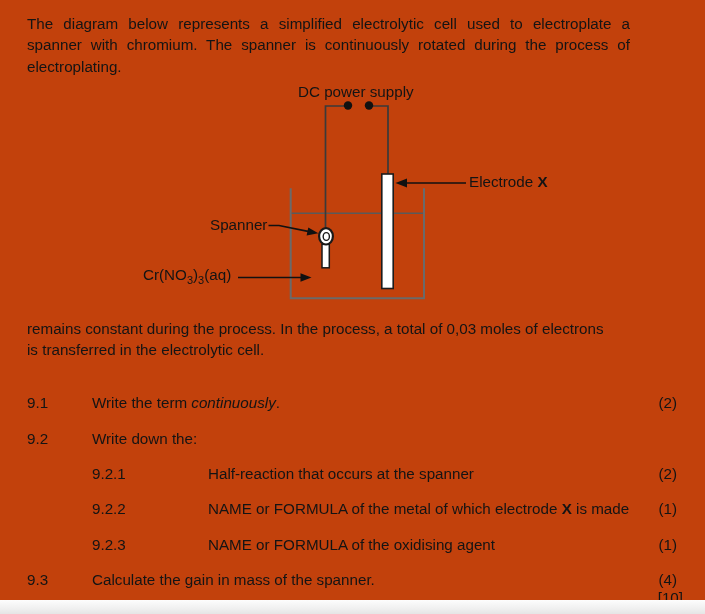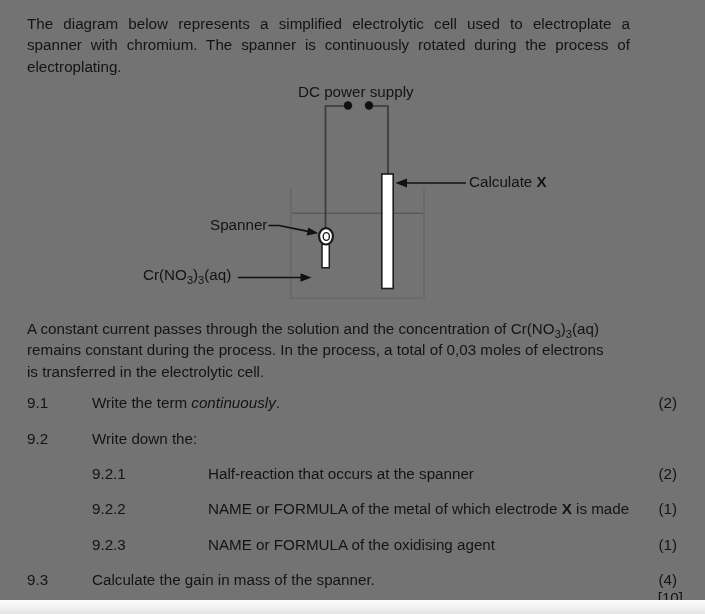--- a/index.html
+++ b/index.html
@@ -1,19 +1,19 @@
 <!DOCTYPE html>
 <html><head>
 <meta charset="utf-8">
 <style>
   html,body{margin:0;padding:0;background:#ffffff;}
   .page{
     position:relative;
     width:705px;height:614px;
-    background:#737373;
+    background:#c2410c;
     font-family:"Liberation Sans","DejaVu Sans",sans-serif;
     color:#141414;
     overflow:hidden;
   }
   .abs{position:absolute;}
   .para{
     font-size:15.2px;
     line-height:21.3px;
     white-space:nowrap;
   }
@@ -43,21 +43,21 @@
 
 <div class="page">
 
   <div class="abs para" style="left:27px;top:13px;width:603px;">
     <div class="jline">The diagram below represents a simplified electrolytic cell used to electroplate a</div>
     <div class="jline">spanner with chromium. The spanner is continuously rotated during the process of</div>
     <div>electroplating.</div>
   </div>
 
   <div class="abs diagram-label" style="left:298px;top:83px;">DC power supply</div>
-  <div class="abs diagram-label" style="left:469px;top:173px;"><span>Calculate </span><b>X</b></div>
+  <div class="abs diagram-label" style="left:469px;top:173px;"><span>Electrode </span><b>X</b></div>
   <div class="abs diagram-label" style="left:210px;top:216px;">Spanner</div>
   <div class="abs diagram-label" style="left:143px;top:266px;"><span>Cr(NO</span><sub>3</sub><span>)</span><sub>3</sub><span>(aq)</span></div>
 
   <svg class="abs" style="left:0;top:85px;" width="705" height="225" viewBox="0 0 705 225">
 
     <path d="M290.7 103.3 L290.7 213.3 L424 213.3 L424 103.3" fill="none" stroke="#6a6a6a" stroke-width="2"></path>
 
     <line x1="291.7" y1="128.3" x2="423" y2="128.3" stroke="#5a5a5a" stroke-width="1.5"></line>
 
     <polyline points="325.5,143 325.5,21 348,21" fill="none" stroke="#3a3a3a" stroke-width="1.7"></polyline>
@@ -76,21 +76,20 @@
     <polygon points="395.5,98 407,93.6 407,102.4" fill="#111111"></polygon>
 
     <polyline points="268.5,140.5 279,140.5 308,146.3" fill="none" stroke="#111111" stroke-width="1.7"></polyline>
     <polygon points="318.3,148.3 306.6,150.6 308.3,142.4" fill="#111111"></polygon>
 
     <line x1="238" y1="192.5" x2="303" y2="192.5" stroke="#111111" stroke-width="1.7"></line>
     <polygon points="311.5,192.5 300.5,188.3 300.5,196.7" fill="#111111"></polygon>
   </svg>
 
   <div class="abs para" style="left:27px;top:318px;width:620px;">
-    <div><span>A constant current passes through the solution and the concentration of Cr(NO</span><sub>3</sub><span>)</span><sub>3</sub><span>(aq)</span></div>
     <div><span>remains constant during the process. In the process, a total of 0,03 moles of electrons</span></div>
     <div><span>is transferred in the electrolytic cell.</span></div>
   </div>
 
   <div class="abs qrow" style="top:393.5px;">
     <span class="qnum-l1">9.1</span>
     <span class="qtext-l1"><span>Write the term </span><i>continuously</i><span>.</span></span>
     <span class="qmarks">(2)</span>
   </div>
 

